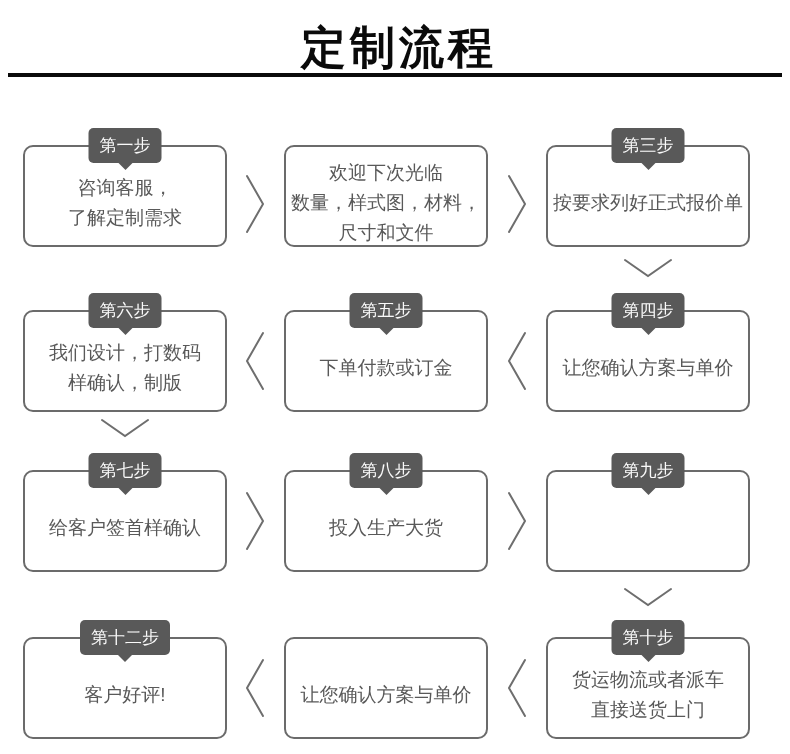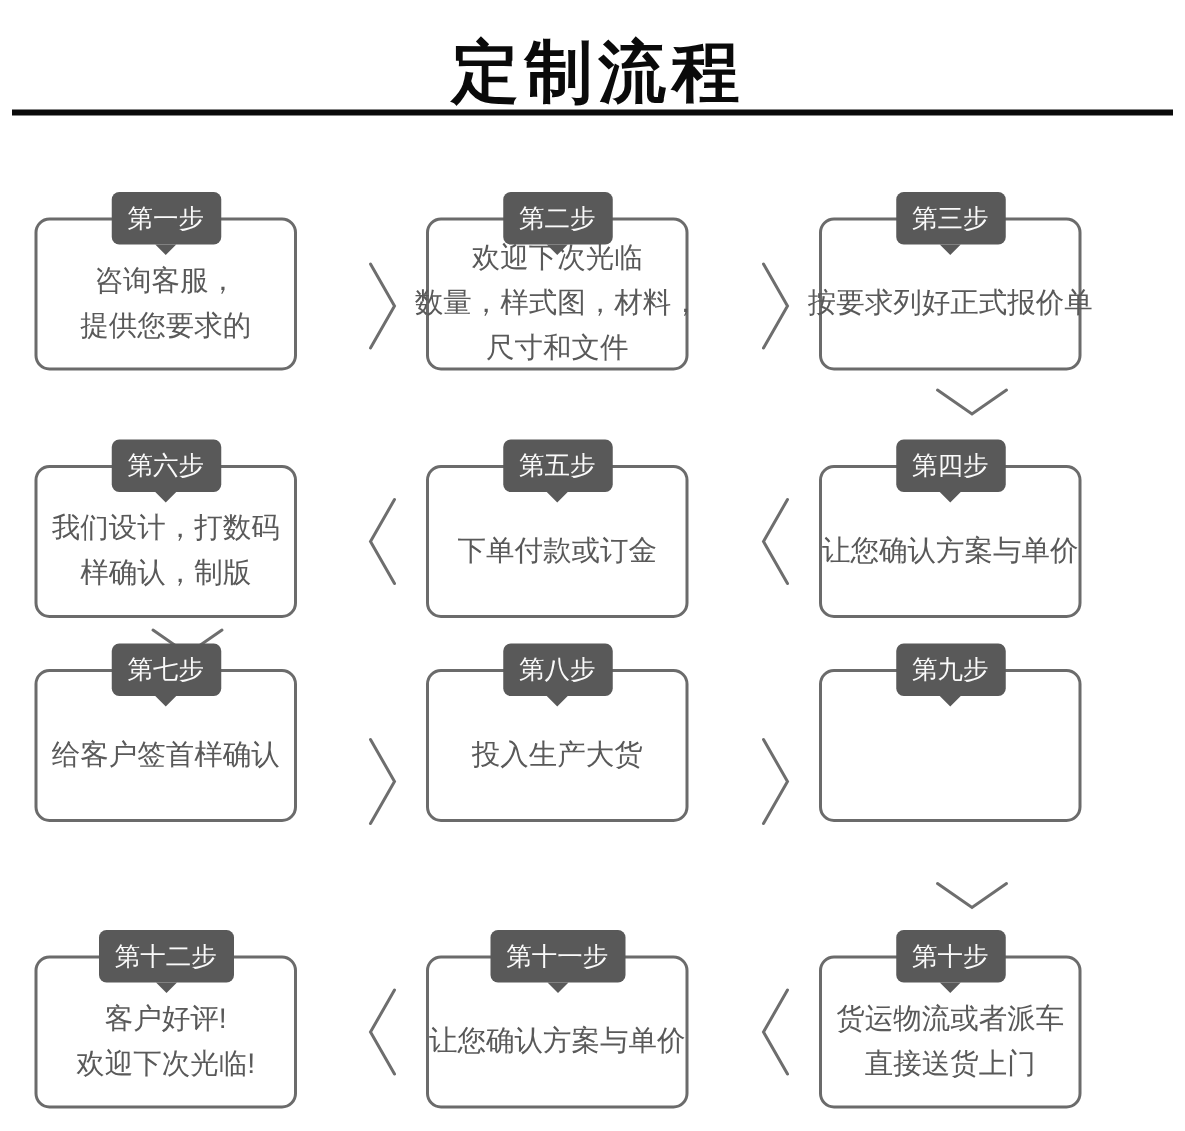--- a/index.html
+++ b/index.html
@@ -10,21 +10,21 @@
     position:absolute;top:14px;left:0;width:100%;
     text-align:center;font-size:45px;font-weight:700;
     color:var(--title-color,#0a0a0a);letter-spacing:4px;margin:4px;
   }
   .divider{
     position:absolute;top:73px;left:8px;right:8px;height:4px;
     background:var(--divider,#0a0a0a);
   }
 
   .cell{
-    position:absolute;width:175px;height:102px;box-sizing:border-box;
+    position:absolute;width:204px;height:102px;box-sizing:border-box;
     border:2px solid var(--box-border,#6b6b6b);border-radius:10px;
     background:#fff;
     display:flex;flex-direction:column;justify-content:center;align-items:center;
     padding-top:14px;
     font-size:19px;line-height:30px;color:var(--box-text,#595959);
     text-align:center;
   }
   .badge{
     position:absolute;top:-19px;left:50%;transform:translateX(-50%);
     background:var(--badge-bg,#595959);color:var(--badge-text,#fafafa);
@@ -35,38 +35,37 @@
     content:"";position:absolute;top:100%;left:50%;margin-left:-7px;
     border:7px solid transparent;border-top:7px solid var(--badge-bg,#595959);
     border-bottom:0;
   }
   .line{white-space:nowrap;}
 
   .arrow{position:absolute;color:var(--arrow,#6e6e6e);}
   .arrow svg{display:block;}
 
   
-  .r1{top:145px}.r2{top:310px}.r3{top:446px}.r4{top:637px}
+  .r1{top:145px}.r2{top:310px}.r3{top:470px}.r4{top:637px}
   .c1{left:23px}.c2{left:284px}.c3{left:546px}
 </style>
 </head>
 <body>
 
 <div class="canvas">
 
   <h1 class="page-title">定制流程</h1>
   <div class="divider"></div>
 
   <div class="cell r1 c1">
     <div class="badge">第一步</div>
     <div class="line">咨询客服，</div>
-    <div class="line">提供您要求的</div>
+    <div class="line">了解定制需求</div>
   </div>
   <div class="cell r1 c2">
-    <div class="badge">第二步</div>
     <div class="line">欢迎下次光临</div>
     <div class="line">数量，样式图，材料，</div>
     <div class="line">尺寸和文件</div>
   </div>
   <div class="cell r1 c3">
     <div class="badge">第三步</div>
     <div class="line">按要求列好正式报价单</div>
   </div>
 
   <div class="cell r2 c1">
@@ -91,24 +90,22 @@
     <div class="badge">第八步</div>
     <div class="line">投入生产大货</div>
   </div>
   <div class="cell r3 c3">
     <div class="badge">第九步</div>
   </div>
 
   <div class="cell r4 c1">
     <div class="badge">第十二步</div>
     <div class="line">客户好评!</div>
-    <div class="line">欢迎下次光临!</div>
   </div>
   <div class="cell r4 c2">
-    <div class="badge">第十一步</div>
     <div class="line">让您确认方案与单价</div>
   </div>
   <div class="cell r4 c3">
     <div class="badge">第十步</div>
     <div class="line">货运物流或者派车</div>
     <div class="line">直接送货上门</div>
   </div>
 
   <span class="arrow" style="left:244px;top:173px">
     <svg width="22" height="62" viewBox="0 0 22 62">

